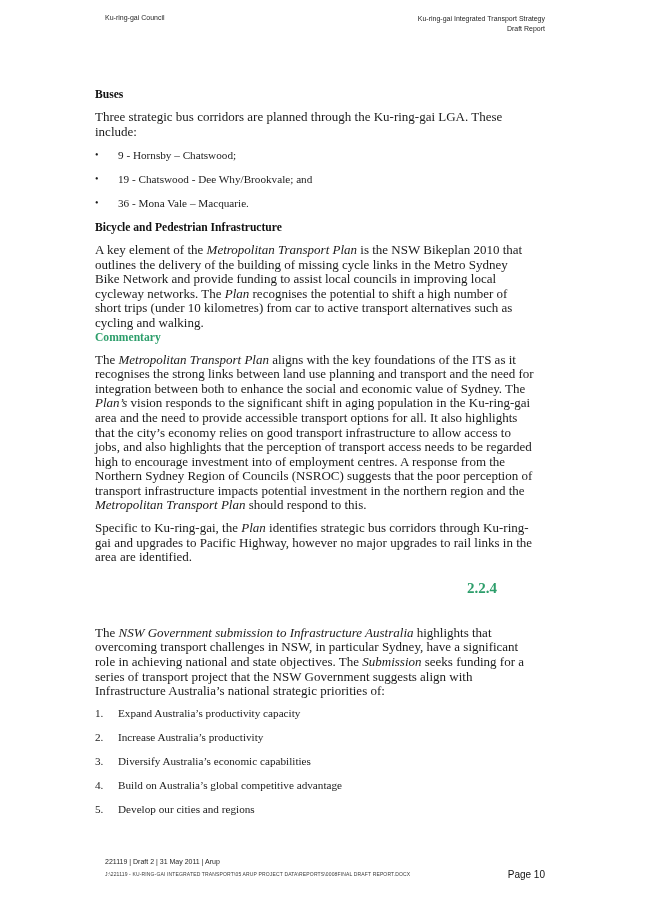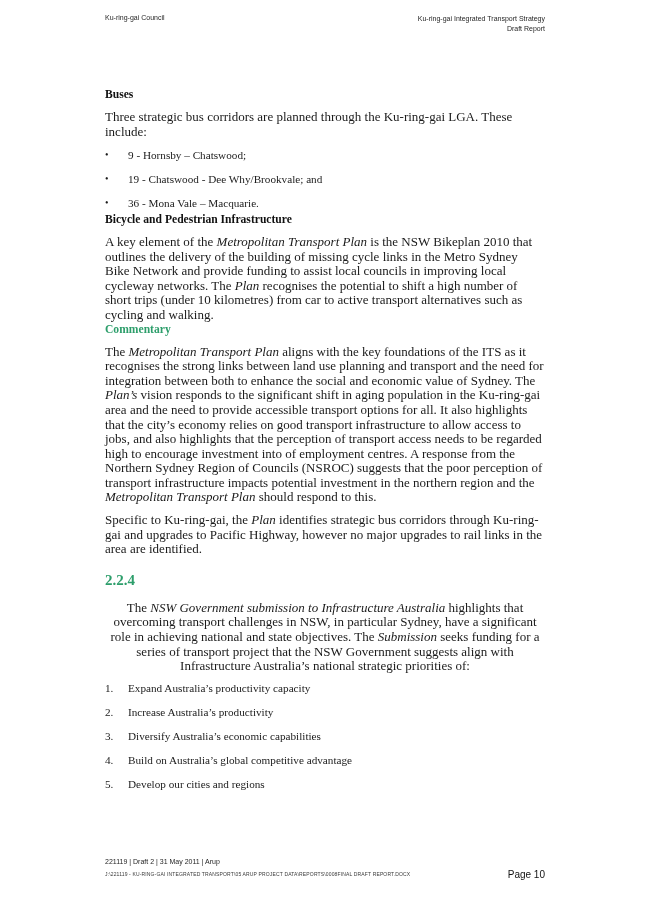--- a/index.html
+++ b/index.html
@@ -8,41 +8,41 @@
     font-family:"Liberation Serif", serif; color:#1a1a1a; overflow:hidden;
   }
   
   .hdr {
     position:absolute; top:14px; left:105px; right:104px;
     display:flex; justify-content:space-between; align-items:flex-start;
     font-family:"Liberation Sans", sans-serif; font-size:7px; color:#1f1f1f;
   }
   .hdr-right { text-align:right; line-height:9.5px; }
   
-  .content { position:absolute; top:88px; left:105px; width:440px; }
+  .content { position:absolute; top:88px; left:95px; width:440px; }
   h3 { font-size:11.6px; font-weight:bold; margin:0; line-height:14px; color:#111; }
   h3.green { color:var(--accent); }
   p { font-size:13px; line-height:14.6px; margin:8px 0 0 0; }
   .it { font-style:italic; }
   ul, ol { list-style:none; margin:9px 0 0 0; padding:0; }
   li { display:flex; margin-top:9.5px; font-size:11.2px; line-height:14.6px; }
   li:first-child { margin-top:0; }
   ul .marker { width:23px; flex:0 0 23px; font-size:10px; }
   ol .marker { width:23px; flex:0 0 23px; }
   .mt-bullets { margin-top:9px; }
-  .heading-gap { margin-top:2px; }
+  .heading-gap { margin-top:10px; }
   .commentary-gap { }
   
   .sec-heading {
     display:flex; margin-top:14px; color:var(--accent);
-    font-size:15px; font-weight:bold; line-height:19px;
+    font-size:15px; font-weight:bold; line-height:19px;justify-content:flex-end;
   }
   .sec-num { flex:0 0 68px; }
   .sec-title { width:360px; }
-  .para-after-sec { margin-top:11px;text-align:center; }
+  .para-after-sec { margin-top:28px; }
   .num-list { margin-top:7px; }
   
   .ftr {
     position:absolute; left:105px; top:858px; width:360px;
     font-family:"Liberation Sans", sans-serif;
   }
   .ftr-line1 { font-size:7px; color:#1f1f1f; }
   .ftr-line2 { font-size:5px; color:#3a3a3a; margin-top:6px; letter-spacing:0.15px; }
   .page-num {
     position:absolute; right:104px; top:869px;

